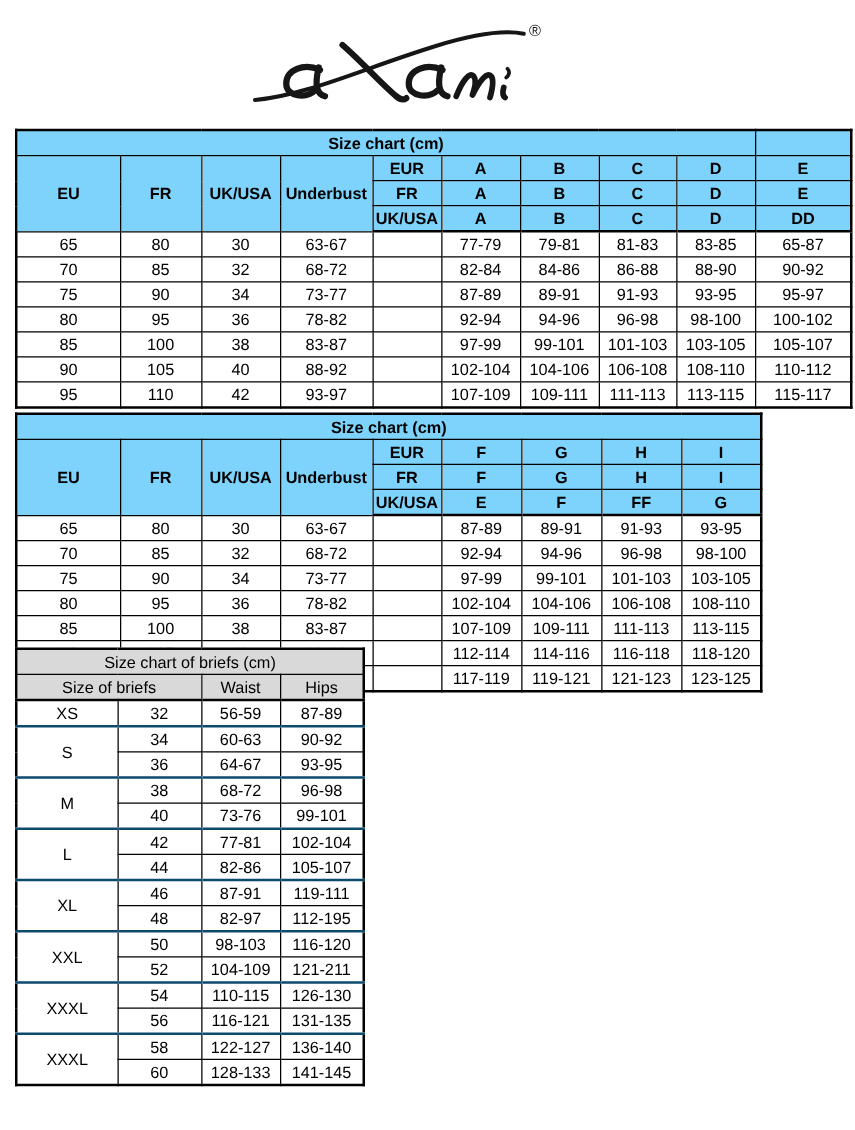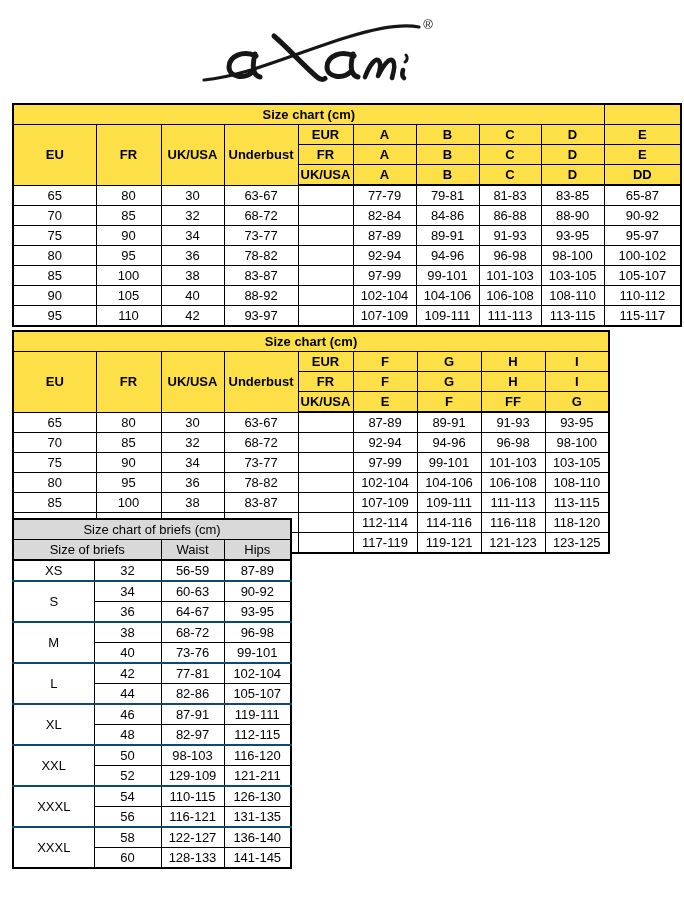--- a/index.html
+++ b/index.html
@@ -13,21 +13,21 @@
 
   table{border-collapse:collapse;table-layout:fixed;position:absolute;left:12px;background:#fff;}
   th,td{
     border:1px solid #000;height:19px;padding:0 1px;text-align:center;vertical-align:middle;
     font-size:13px;line-height:19px;white-space:nowrap;overflow:hidden;font-weight:normal;
   }
   table{border:2px solid #000;}
   .t1{top:103px;width:668px;}
   .t2{top:330px;width:596px;}
   .t3{top:518px;width:278px;}
-  .t1 th,.t2 th{background:#fde047;font-weight:bold;}
+  .t1 th,.t2 th{background:#7dd3fc;font-weight:bold;}
   .t3 th{background:#d9d9d9;font-weight:normal;}
   .t1 thead tr:last-child th,.t2 thead tr:last-child th{border-bottom:2px solid #000;}
   .t3 thead tr:last-child th{border-bottom:2px solid #000;}
   .t1 th.title,.t2 th.title,.t3 th.title{border-bottom:1px solid #000;}
   .t3 tbody tr.grp td{border-top:2px solid #0c4a6e;}
 </style>
 </head>
 <body>
 
 <div class="page">
@@ -370,31 +370,31 @@
         </tr>
         <tr class="grp">
           <td rowspan="2">XL</td>
           <td>46</td>
           <td>87-91</td>
           <td>119-111</td>
         </tr>
         <tr>
           <td>48</td>
           <td>82-97</td>
-          <td>112-115</td>
+          <td>112-195</td>
         </tr>
         <tr class="grp">
           <td rowspan="2">XXL</td>
           <td>50</td>
           <td>98-103</td>
           <td>116-120</td>
         </tr>
         <tr>
           <td>52</td>
-          <td>129-109</td>
+          <td>104-109</td>
           <td>121-211</td>
         </tr>
         <tr class="grp">
           <td rowspan="2">XXXL</td>
           <td>54</td>
           <td>110-115</td>
           <td>126-130</td>
         </tr>
         <tr>
           <td>56</td>

